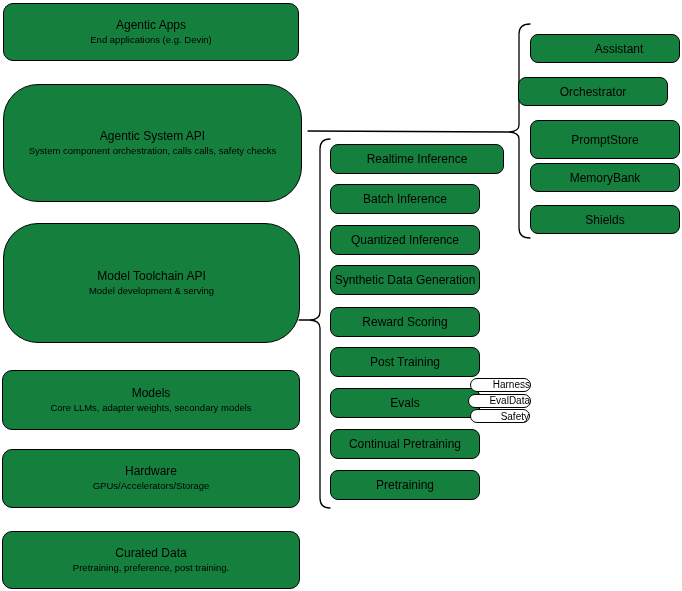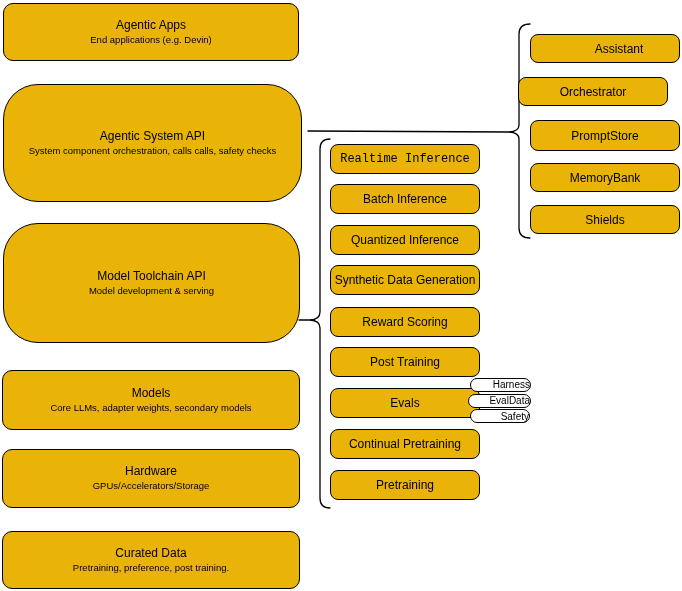--- a/index.html
+++ b/index.html
@@ -9,21 +9,21 @@
     height: 591px;
     background: #ffffff;
     font-family: "Liberation Sans", sans-serif;
     color: #000000;
     overflow: hidden;
   }
   .box {
     position: absolute;
     box-sizing: border-box;
     border: 1.3px solid #000000;
-    background: #eab308;
+    background: #15803d;
     display: flex;
     flex-direction: column;
     align-items: center;
     justify-content: center;
     text-align: center;
     z-index: 2;
   }
   .layer-title { font-size: 12px; line-height: 15px; white-space: nowrap; }
   .layer-sub   { font-size: 9.5px; line-height: 14px; white-space: nowrap; }
   .node-label  { font-size: 12px; line-height: 14px; white-space: nowrap; }
@@ -85,21 +85,21 @@
   <div class="box" style="left:2px; top:449px; width:298px; height:59px; border-radius:10px;">
     <div class="layer-title">Hardware</div>
     <div class="layer-sub">GPUs/Accelerators/Storage</div>
   </div>
 
   <div class="box" style="left:2px; top:531px; width:298px; height:58px; border-radius:10px;">
     <div class="layer-title">Curated Data</div>
     <div class="layer-sub">Pretraining, preference, post training.</div>
   </div>
 
-  <div class="box" style="left:330px; top:144px; width:150px; height:30px; border-radius:8px;font-family:Liberation Mono, monospace;">
+  <div class="box" style="left:330px; top:144px; width:174px; height:30px; border-radius:8px;">
     <div class="node-label">Realtime Inference</div>
   </div>
   <div class="box" style="left:330px; top:184px; width:150px; height:30px; border-radius:8px;">
     <div class="node-label">Batch Inference</div>
   </div>
   <div class="box" style="left:330px; top:225px; width:150px; height:30px; border-radius:8px;">
     <div class="node-label">Quantized Inference</div>
   </div>
   <div class="box" style="left:330px; top:265px; width:150px; height:30px; border-radius:8px;">
     <div class="node-label">Synthetic Data Generation</div>
@@ -129,21 +129,21 @@
   <div class="pill" style="left:470px; top:409px; width:60px; height:14px;">
     <span>Safety</span>
   </div>
 
   <div class="box" style="left:530px; top:34px; width:150px; height:29px; border-radius:8px;padding-left:28px;">
     <div class="node-label">Assistant</div>
   </div>
   <div class="box" style="left:518px; top:77px; width:150px; height:29px; border-radius:8px;">
     <div class="node-label">Orchestrator</div>
   </div>
-  <div class="box" style="left:530px; top:120px; width:150px; height:31px; border-radius:8px;">
+  <div class="box" style="left:530px; top:120px; width:150px; height:39px; border-radius:8px;">
     <div class="node-label">PromptStore</div>
   </div>
   <div class="box" style="left:530px; top:205px; width:150px; height:29px; border-radius:8px;">
     <div class="node-label">Shields</div>
   </div>
   <div class="box" style="left:530px; top:163px; width:150px; height:29px; border-radius:8px;">
     <div class="node-label">MemoryBank</div>
   </div>
 
 </div>

